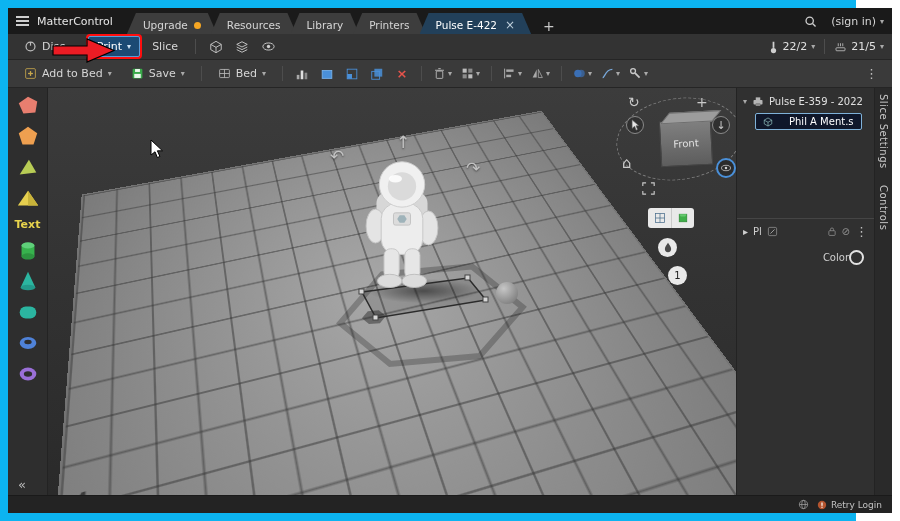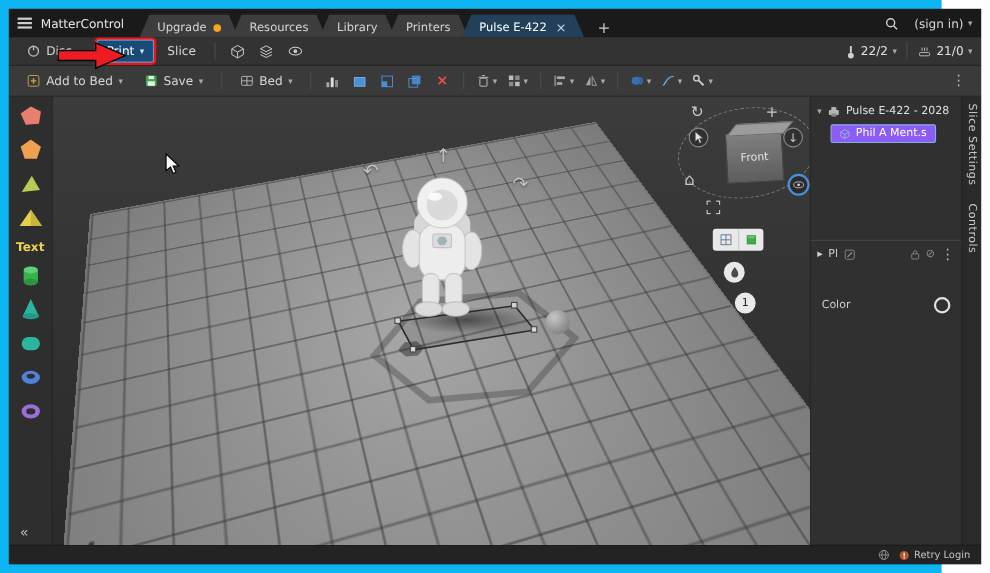--- a/index.html
+++ b/index.html
@@ -86,26 +86,26 @@
   .circ-blue { border:2px solid #4a90d9; width:20px; height:20px; background:#2b2b2b; }
   .pill { left:600px; top:120px; display:flex; background:#e9e9e9; border-radius:3px; overflow:hidden; z-index:8; }
   .pill .cell { width:23px; height:20px; display:flex; align-items:center; justify-content:center; cursor:pointer; }
   .pill .cell + .cell { border-left:1px solid #c9c9c9; }
   .wcircle { width:19px; height:19px; border-radius:50%; background:#e9e9e9; color:#222;
              display:flex; align-items:center; justify-content:center; font-size:10px; z-index:8; cursor:pointer; }
 
   
   .right-panel { width:138px; flex:0 0 138px; background:#303030; border-left:1px solid #232323; font-size:10px; }
   .tree-row { display:flex; align-items:center; gap:5px; padding:8px 6px 4px 6px; color:#e0e0e0; cursor:pointer; }
-  .chip { display:inline-flex; align-items:center; gap:5px; margin:2px 0 0 18px; padding:2px 7px;
-          background:#8b5cf6; border:1px solid #7fb2d9; border-radius:2px; color:#fff; cursor:pointer; }
+  .chip { display:inline-flex; align-items:center; gap:16px; margin:2px 0 0 18px; padding:2px 7px;
+          background:#0f172a; border:1px solid #7fb2d9; border-radius:2px; color:#fff; cursor:pointer; }
   .tree-area { height:88px; }
   .hr { border-top:1px solid #454545; }
   .props-head { display:flex; align-items:center; gap:5px; padding:5px 6px; color:#cfcfcf; }
-  .prop-row { display:flex; align-items:center; justify-content:space-between; padding:6px 10px; color:#cfcfcf;margin-top:20px; }
+  .prop-row { display:flex; align-items:center; justify-content:flex-end; padding:6px 10px; color:#cfcfcf; }
   .swatch-outline { width:15px; height:15px; border-radius:50%; border:2px solid #e2e2e2; cursor:pointer; }
   .swatch-fill { width:16px; height:16px; border-radius:50%; background:#969696; border:1px solid #7c7c7c; cursor:pointer; }
 
   .right-strip { width:18px; flex:0 0 18px; background:#2a2a2a; border-left:1px solid #232323;
                  display:flex; flex-direction:column; align-items:center; gap:16px; padding-top:6px; }
   .vlabel { writing-mode:vertical-rl; font-size:10px; color:#c9c9c9; letter-spacing:.5px; cursor:pointer; white-space:nowrap; }
 
   
   .statusbar { height:18px; flex:0 0 18px; background:#232323; border-top:1px solid #1a1a1a;
                display:flex; align-items:center; justify-content:flex-end; gap:8px; padding:0 10px;
@@ -208,21 +208,21 @@
         <span class="caret">▾</span>
       </span>
       <span class="sep"></span>
       <span class="temp">
         <svg width="13" height="12" viewBox="0 0 16 16">
             <rect x="2" y="9" width="12" height="4" rx="1" fill="none" stroke="#cfcfcf"></rect>
             <line x1="5" y1="3" x2="5" y2="7" stroke="#cfcfcf"></line>
             <line x1="8" y1="3" x2="8" y2="7" stroke="#cfcfcf"></line>
             <line x1="11" y1="3" x2="11" y2="7" stroke="#cfcfcf"></line>
           </svg>
-        <span>21/0</span>
+        <span>21/5</span>
         <span class="caret">▾</span>
       </span>
     </div>
 
     <div class="toolbar toolbar-bed">
       <span class="tbtn">
         <svg width="13" height="13" viewBox="0 0 16 16">
             <rect x="2" y="2" width="12" height="12" rx="1.5" fill="none" stroke="#c9a84c"></rect>
             <line x1="8" y1="5" x2="8" y2="11" stroke="#c9a84c" stroke-width="1.6"></line>
             <line x1="5" y1="8" x2="11" y2="8" stroke="#c9a84c" stroke-width="1.6"></line>
@@ -468,21 +468,21 @@
       </div>
 
       <aside class="right-panel">
         <div class="tree-row">
           <span class="caret">▾</span>
           <svg width="12" height="11" viewBox="0 0 16 14">
               <rect x="2" y="5" width="12" height="6" rx="1" fill="#b5b5b5"></rect>
               <rect x="5" y="1.5" width="6" height="3.5" fill="#b5b5b5"></rect>
               <rect x="5" y="9" width="6" height="4" fill="#8a8a8a"></rect>
             </svg>
-          <span>Pulse E-422 - 2028</span>
+          <span>Pulse E-359 - 2022</span>
         </div>
         <div class="chip">
           <svg width="10" height="10" viewBox="0 0 16 16">
               <path d="M8 1.5 14 5v6L8 14.5 2 11V5z" fill="none" stroke="#9fd4cf"></path>
               <path d="M2 5l6 3.4L14 5M8 8.4v6" fill="none" stroke="#9fd4cf"></path>
             </svg>
           <span>Phil A Ment.s</span>
         </div>
         <div class="tree-area"></div>
         <div class="hr"></div>

